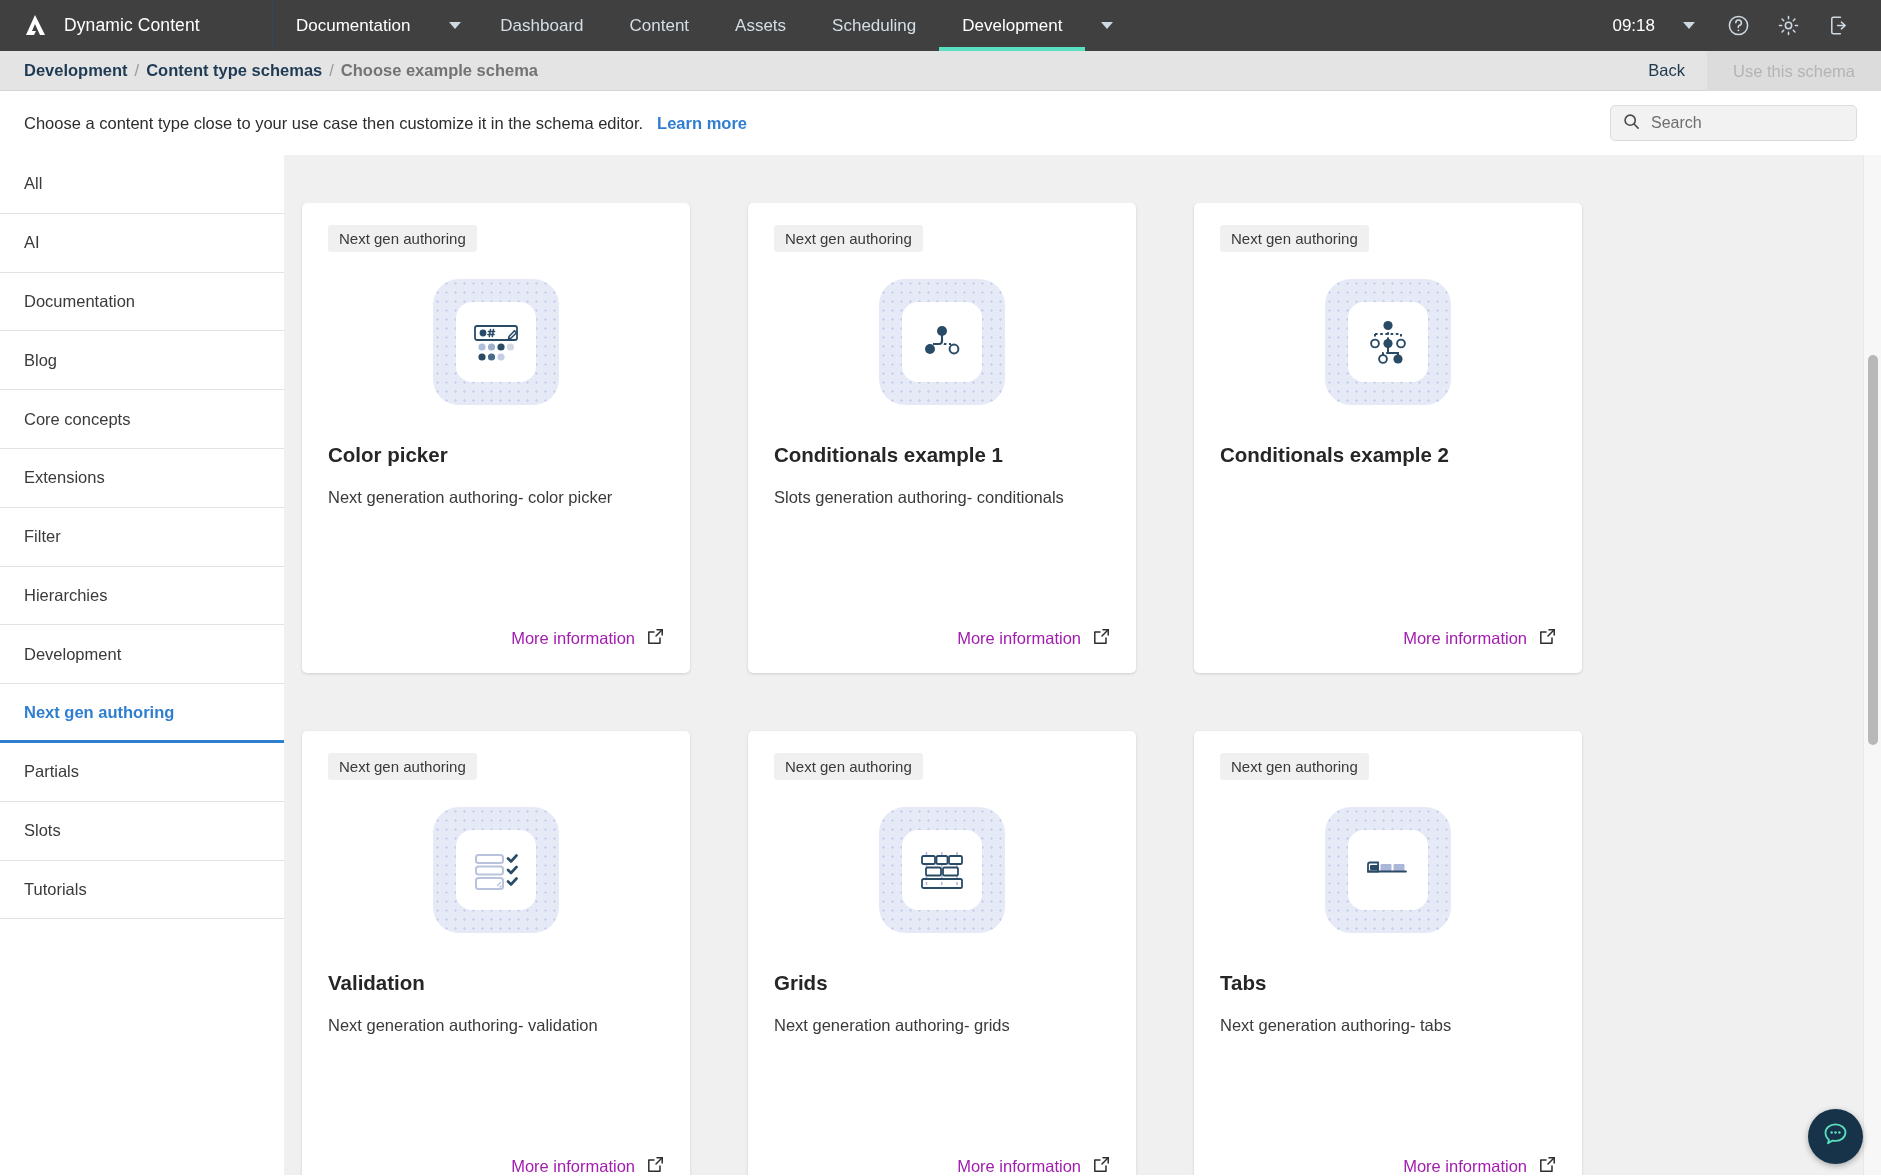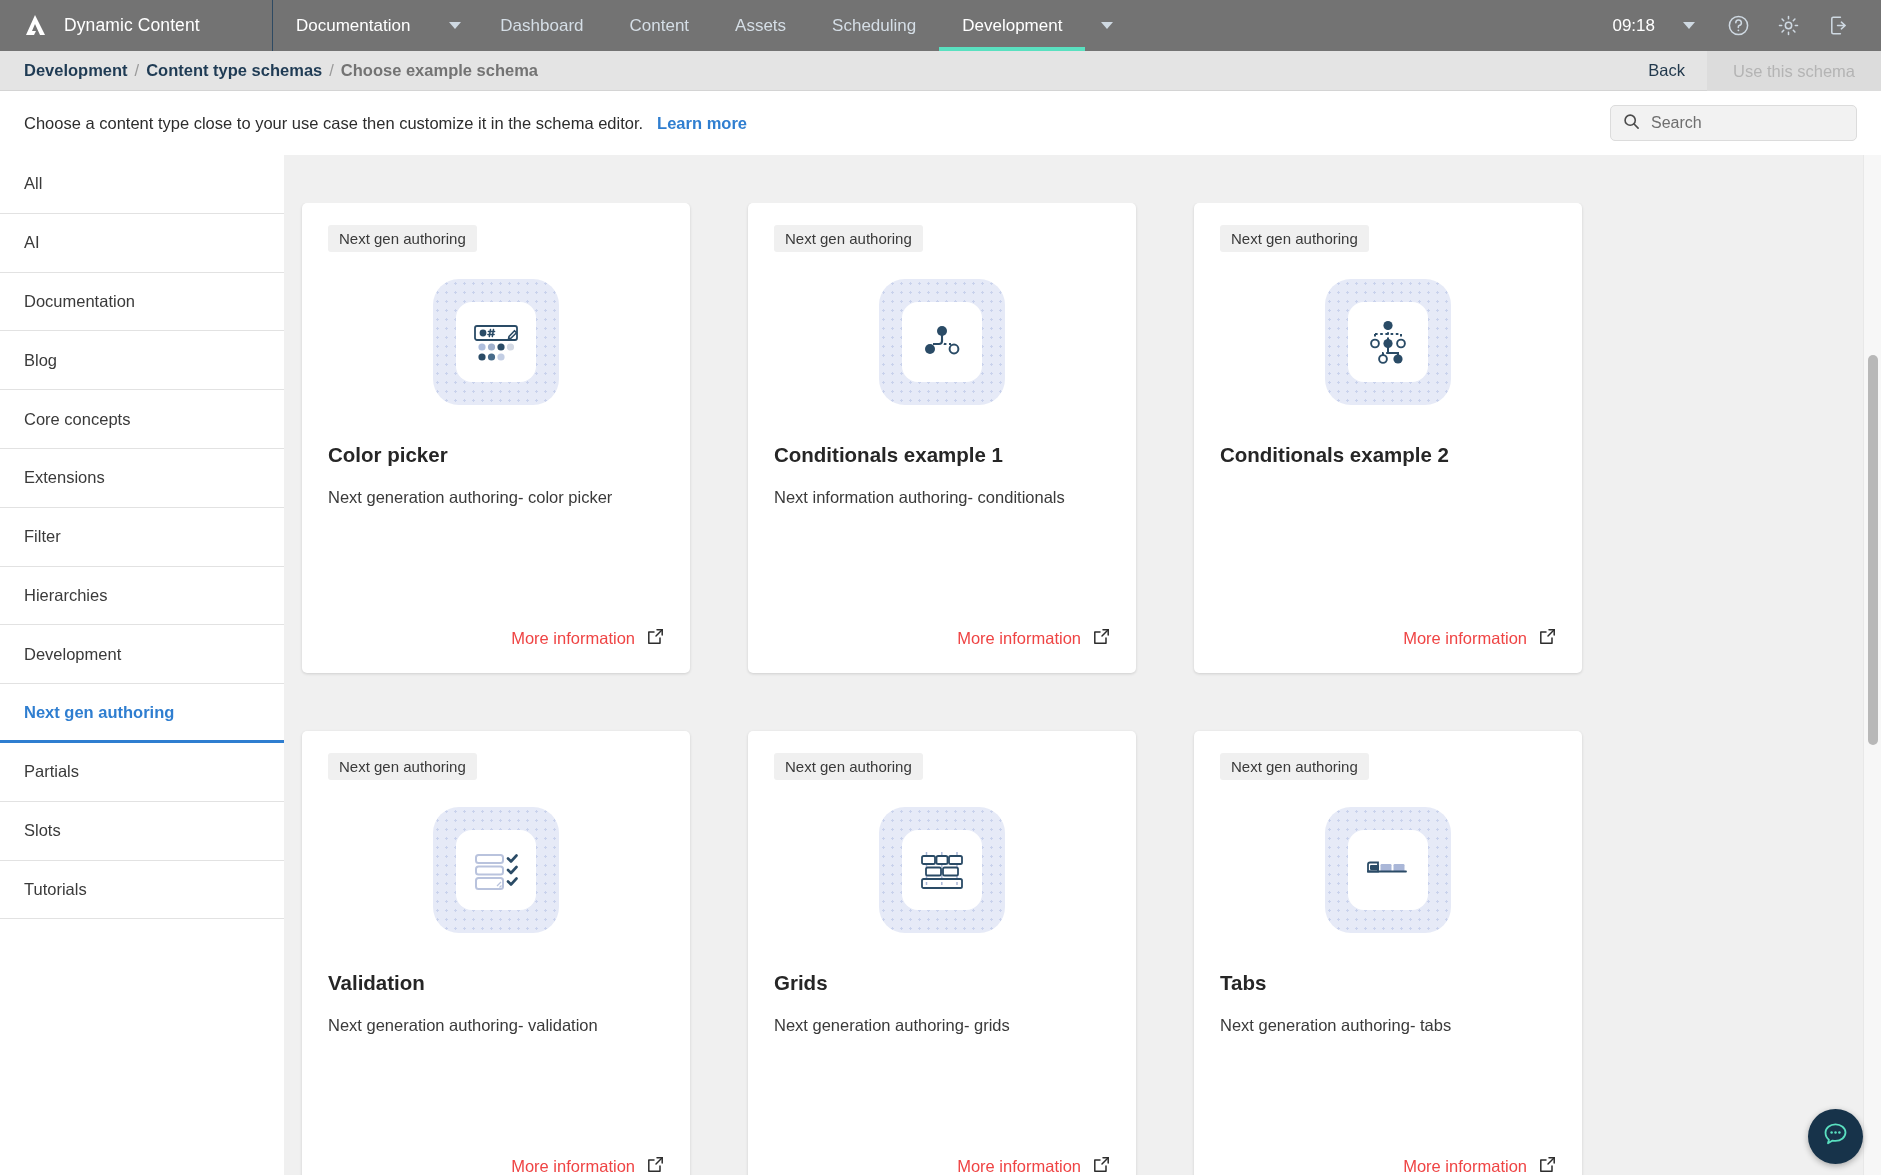--- a/index.html
+++ b/index.html
@@ -6,21 +6,21 @@
   html, body {
     width: 1881px; height: 1176px;
     font-family: "Liberation Sans", sans-serif;
     background: #ffffff;
     overflow: hidden;
   }
 
   
   .topnav {
     height: 51px;
-    background: #737373;
+    background: #404040;
     display: flex;
     align-items: stretch;
     color: #e8edf2;
     position: relative;
   }
   .brand {
     display: flex; align-items: center;
     padding: 0 26px 0 22px;
     gap: 16px;
     border-right: 1px solid #2e4a63;
@@ -186,21 +186,21 @@
   .card-desc {
     margin-top: 19px;
     font-size: 16.5px; color: #3a3a3a; line-height: 1.35;
   }
   .card-foot {
     margin-top: auto;
     display: flex; align-items: center; justify-content: flex-end;
     gap: 12px;
   }
   .card-foot .more {
-    font-size: 16.5px; color: #ef4444;
+    font-size: 16.5px; color: #a21caf;
   }
   .card-foot svg { width: 17px; height: 17px; }
 
   
   .vscroll {
     position: absolute; right: 0; top: 0; width: 18px; height: 100%;
     background: #f7f7f7; border-left: 1px solid #e8e8e8;
   }
   .vthumb {
     position: absolute; top: 200px; left: 4px;
@@ -372,21 +372,21 @@
               <svg viewBox="0 0 56 56" fill="none">
                 <path d="M28 20v7a3 3 0 0 1-3 3h-6" stroke="#2a4b66" stroke-width="2.1" fill="none"></path>
                 <path d="M28 20v7a3 3 0 0 0 3 3h6" stroke="#2a4b66" stroke-width="2.1" fill="none" stroke-dasharray="2.6 2.6"></path>
                 <circle cx="28" cy="17" r="5" fill="#2a4b66"></circle>
                 <circle cx="16" cy="35" r="5" fill="#2a4b66"></circle>
                 <circle cx="40" cy="35" r="4.4" stroke="#2a4b66" stroke-width="2" fill="#ffffff"></circle>
               </svg>
             </div>
           </div>
           <div class="card-title">Conditionals example 1</div>
-          <div class="card-desc">Next information authoring- conditionals</div>
+          <div class="card-desc">Slots generation authoring- conditionals</div>
           <div class="card-foot">
             <span class="more">More information</span>
             <span>
               <svg viewBox="0 0 17 17" fill="none" stroke="#2d2d2d" stroke-width="1.5">
                 <path d="M10 1.8h5.2V7" stroke-linecap="round"></path>
                 <path d="M15.2 1.8L9 8" stroke-linecap="round"></path>
                 <path d="M13 10v5.2H1.8V4h5.2" stroke-linecap="round" stroke-linejoin="round"></path>
               </svg>
             </span>
           </div>

